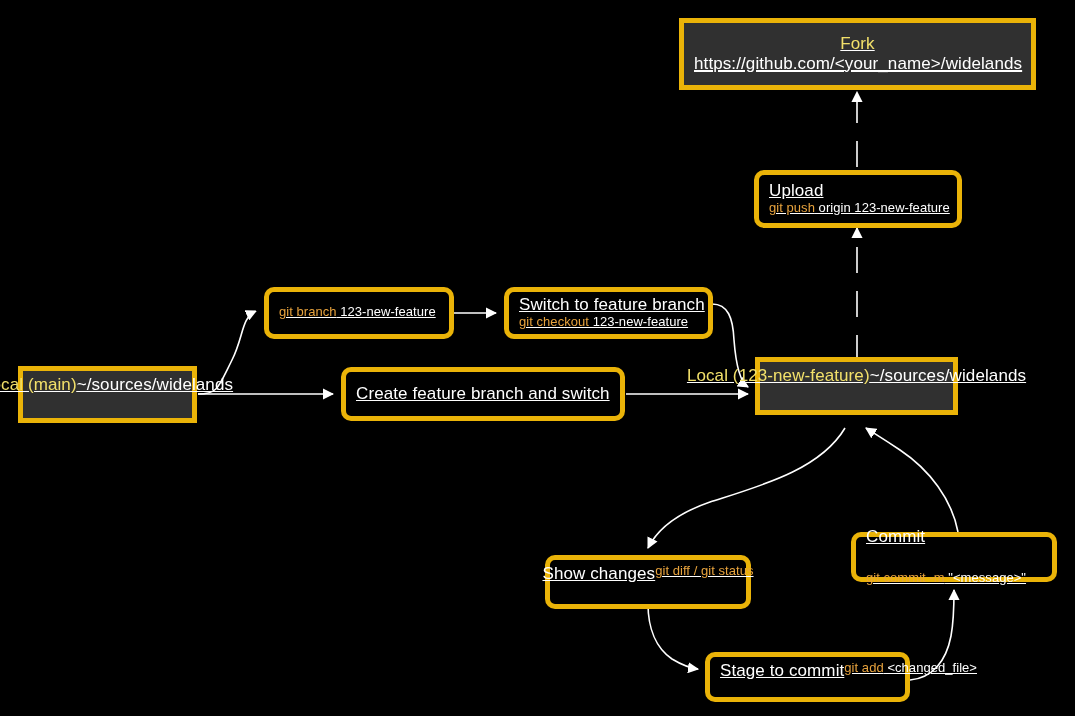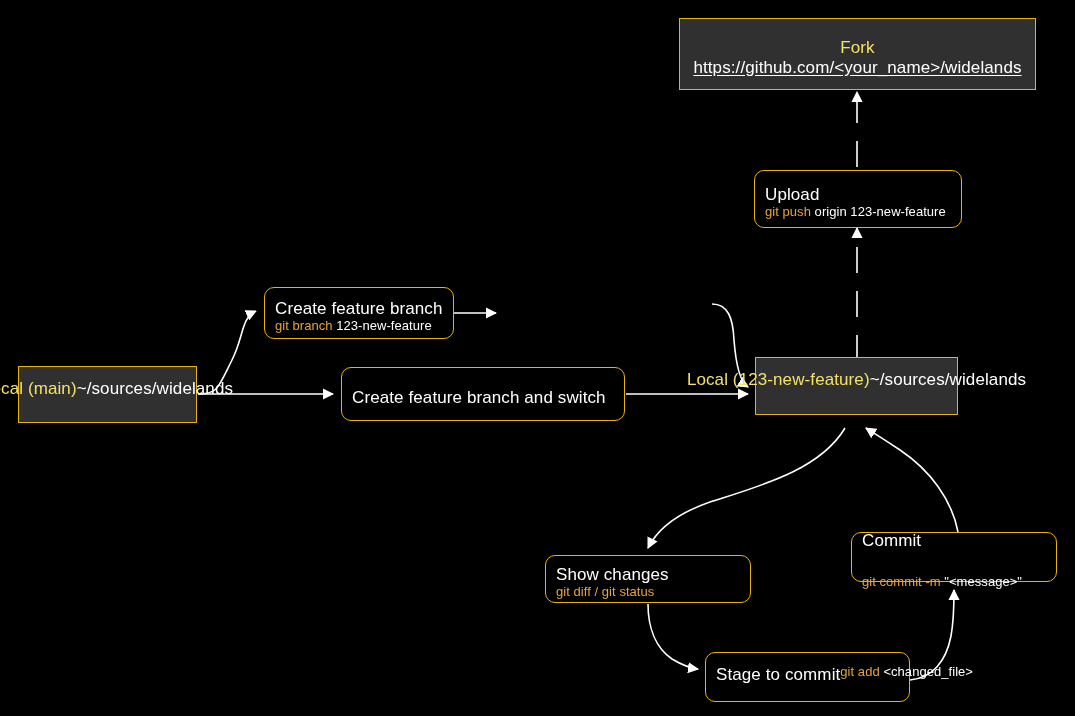--- a/index.html
+++ b/index.html
@@ -24,25 +24,26 @@
   .edges {
     position: absolute;
     left: 0; top: 0;
     width: 1075px;
     height: 716px;
     pointer-events: none;
   }
   .node {
     position: absolute;
     box-sizing: border-box;
-    border: 1px solid #eab308;
+    border: 5px solid #eab308;
     color: #ffffff;
-    padding: 12px 10px 5px 10px;
+    padding: 4px 10px 5px 10px;
     line-height: 1.15;
     white-space: nowrap;
+    text-decoration: underline;
   }
   .node.rounded {
     border-radius: 10px;
     background: #000000;
   }
   .node.terminal {
     background: #303030;
     border-radius: 0;
   }
   .node .title {
@@ -126,40 +127,43 @@
     <div class="title title-accent">Fork</div>
     <div class="title link">https://github.com/&lt;your_name&gt;/widelands</div>
   </div>
 
   <div class="node rounded left" style="left:754px; top:170px; width:208px; height:58px; display:flex; flex-direction:column; justify-content:center;">
     <div class="title plain">Upload</div>
     <div class="sub"><span class="cmd">git push</span><span class="plain"> origin 123-new-feature</span></div>
   </div>
 
   <div class="node rounded left" style="left:264px; top:287px; width:190px; height:52px; display:flex; flex-direction:column; justify-content:center;">
-    <div class="title plain">Create feature branch</div>
     <div class="sub"><span class="cmd">git branch</span><span class="plain"> 123-new-feature</span></div>
   </div>
 
+  <div class="node rounded left" style="left:504px; top:287px; width:209px; height:52px; display:flex; flex-direction:column; justify-content:center;">
+    <div class="title plain">Switch to feature branch</div>
+    <div class="sub"><span class="cmd">git checkout</span><span class="plain"> 123-new-feature</span></div>
+  </div>
 
   <div class="node terminal center" style="left:18px; top:366px; width:179px; height:57px; display:flex; flex-direction:row; justify-content:center;">
     <div class="title accent">Local (main)</div>
     <div class="title plain">~/sources/widelands</div>
   </div>
 
   <div class="node rounded left" style="left:341px; top:367px; width:284px; height:54px; display:flex; flex-direction:column; justify-content:center;">
     <div class="title plain">Create feature branch and switch</div>
   </div>
 
   <div class="node terminal center" style="left:755px; top:357px; width:203px; height:58px; display:flex; flex-direction:row; justify-content:center;">
     <div class="title accent">Local (123-new-feature)</div>
     <div class="title plain">~/sources/widelands</div>
   </div>
 
-  <div class="node rounded left" style="left:545px; top:555px; width:206px; height:48px; display:flex; flex-direction:column; justify-content:center;">
+  <div class="node rounded left" style="left:545px; top:555px; width:206px; height:54px; display:flex; flex-direction:row; justify-content:center;">
     <div class="title plain">Show changes</div>
     <div class="sub"><span class="cmd">git diff / git status</span><span class="plain"></span></div>
   </div>
 
   <div class="node rounded left" style="left:851px; top:532px; width:206px; height:50px; display:flex; flex-direction:column; justify-content:center;gap:24px;">
     <div class="title plain">Commit</div>
     <div class="sub"><span class="cmd">git commit -m</span><span class="plain"> "&lt;message&gt;"</span></div>
   </div>
 
   <div class="node rounded left" style="left:705px; top:652px; width:205px; height:50px; display:flex; flex-direction:row; ">

